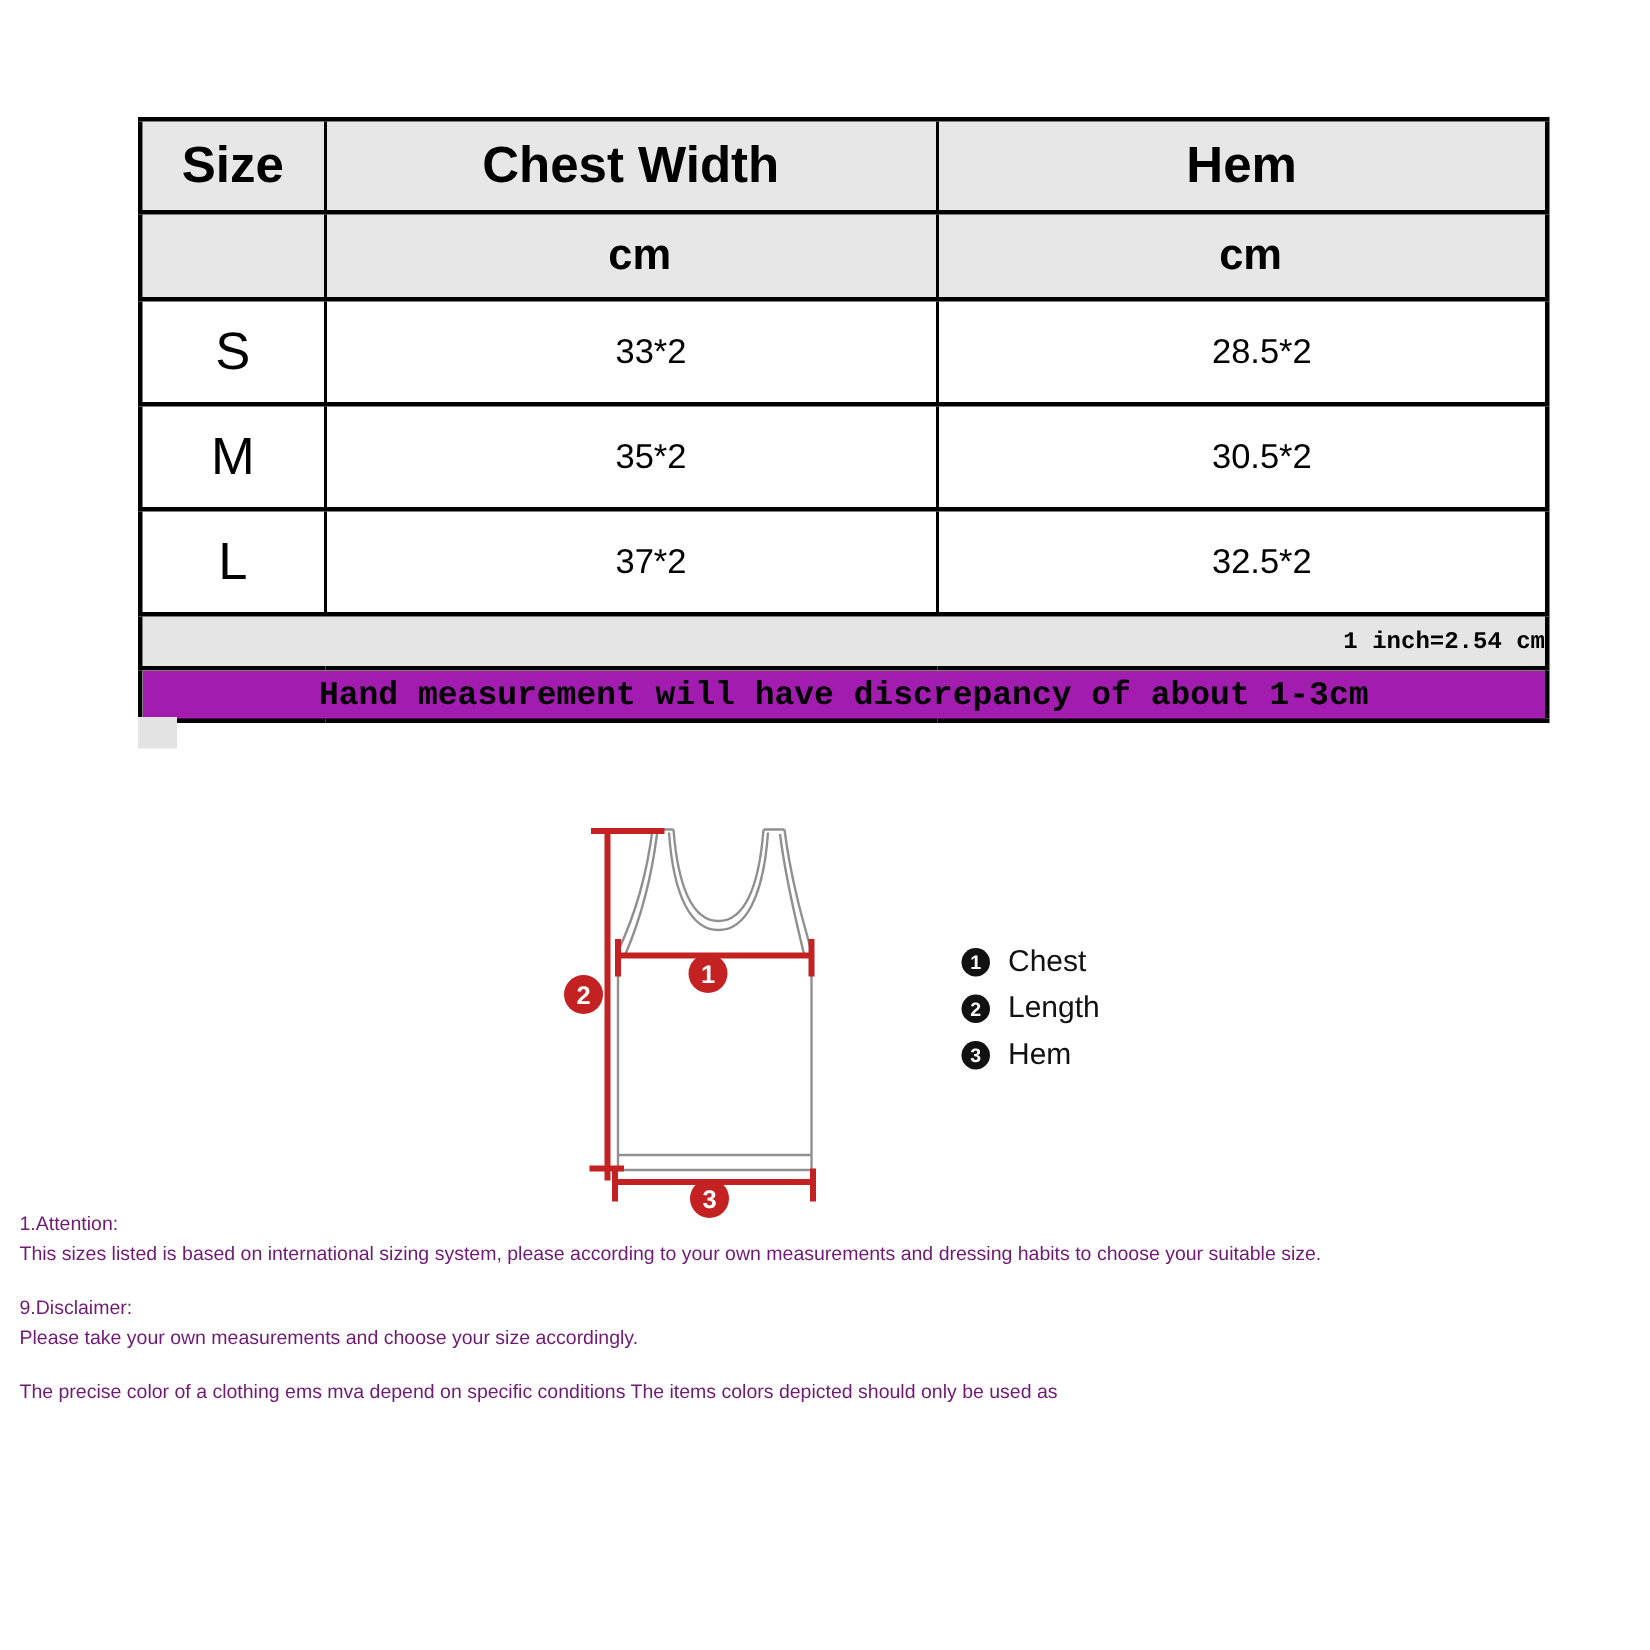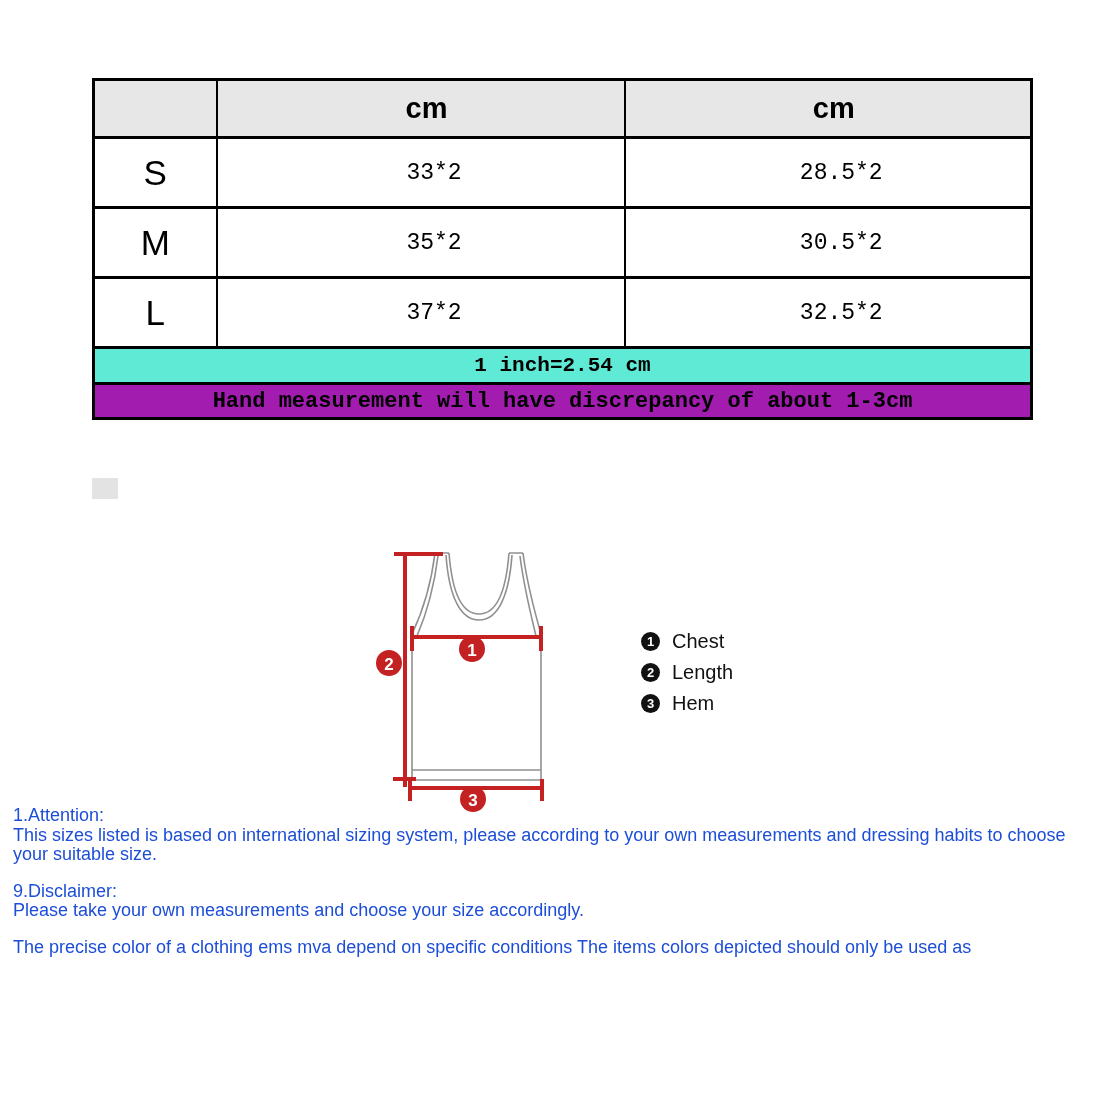--- a/index.html
+++ b/index.html
@@ -21,24 +21,24 @@
   .size-table .hdr-row th {
     height: 62px; background: #e8e7e7;
     font-size: 34px; font-weight: bold; font-family: "Liberation Sans", sans-serif;
   }
   .size-table .unit-row td {
     height: 58px; background: #e8e7e7;
     font-size: 29px; font-weight: bold; font-family: "Liberation Sans", sans-serif; padding-left: 12px;
   }
   .size-table .data-row td { height: 70px; background: #fff; }
   .size-table .data-row .size-cell { font-size: 35px; font-weight: 400; font-family: "Liberation Sans", sans-serif; }
-  .size-table .data-row .val-cell  { font-size: 23px; font-family: Liberation Mono, monospace; padding-left: 27px; }
+  .size-table .data-row .val-cell  { font-size: 23px; font-family: Liberation Sans, sans-serif; padding-left: 27px; }
   .size-table .conv-row td {
-    height: 36px; font-size: 21px; font-weight: bold;
-    font-family: "Liberation Mono", monospace; background: #5eead4;
+    height: 36px; font-size: 16px; font-weight: bold;
+    font-family: "Liberation Mono", monospace; background: #e5e5e5; text-align: right;
   }
   .size-table .note-row td {
     height: 35px; font-size: 22px; font-weight: bold;
     font-family: "Liberation Mono", monospace; background: #a21caf;
   }
 
   .corner-artifact {
     position: absolute; left: 92px; top: 478px; width: 26px; height: 21px;
     background: #e3e3e3; z-index: 3;
   }
@@ -51,32 +51,37 @@
   .legend-num {
     width: 19px; height: 19px; border-radius: 50%; background: #111; color: #fff;
     display: flex; align-items: center; justify-content: center;
     font-size: 13px; font-weight: bold; flex: 0 0 auto;
   }
   .legend-label { font-size: 20px; color: #111; text-align: right; }
 
   
   .notes { position: absolute; left: 13px; top: 806px; width: 1082px; }
   .note-block { margin-bottom: 17px; }
-  .note-line { font-size: 18px; line-height: 19.5px; color: #1d4ed8; }
+  .note-line { font-size: 13px; line-height: 19.5px; color: #701a75; }
 </style>
 </head>
 <body>
 
 <table class="size-table">
   <colgroup>
       <col style="width:123px">
       <col style="width:408px">
       <col style="width:407px">
     </colgroup>
   <tbody>
+      <tr class="hdr-row">
+    <th>Size</th>
+    <th>Chest Width</th>
+    <th>Hem</th>
+  </tr>
   <tr class="unit-row">
     <td></td>
     <td>cm</td>
     <td>cm</td>
   </tr>
   <tr class="data-row">
     <td class="size-cell">S</td>
     <td class="val-cell">33*2</td>
     <td class="val-cell">28.5*2</td>
   </tr>

